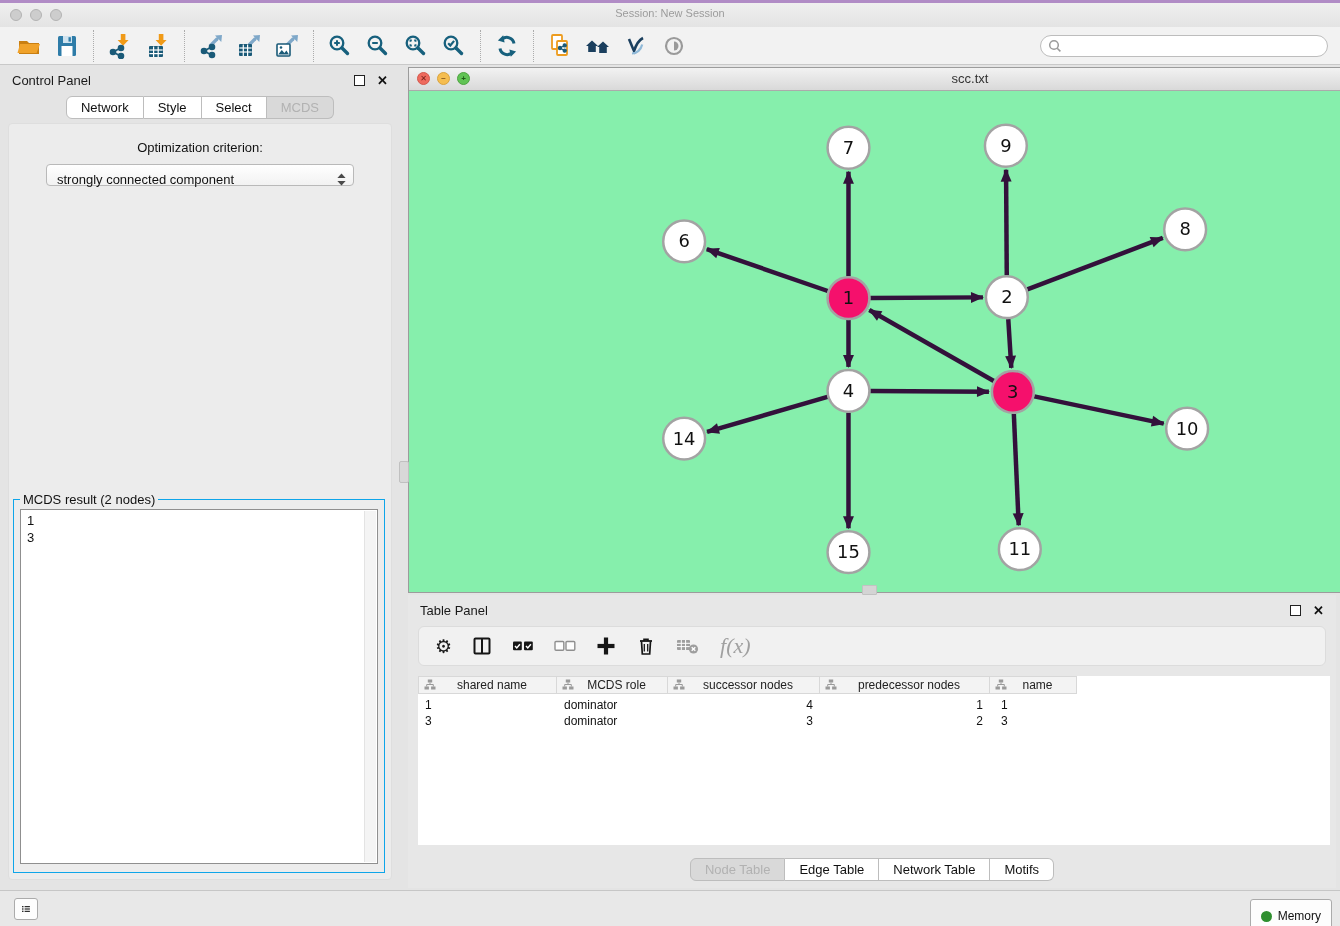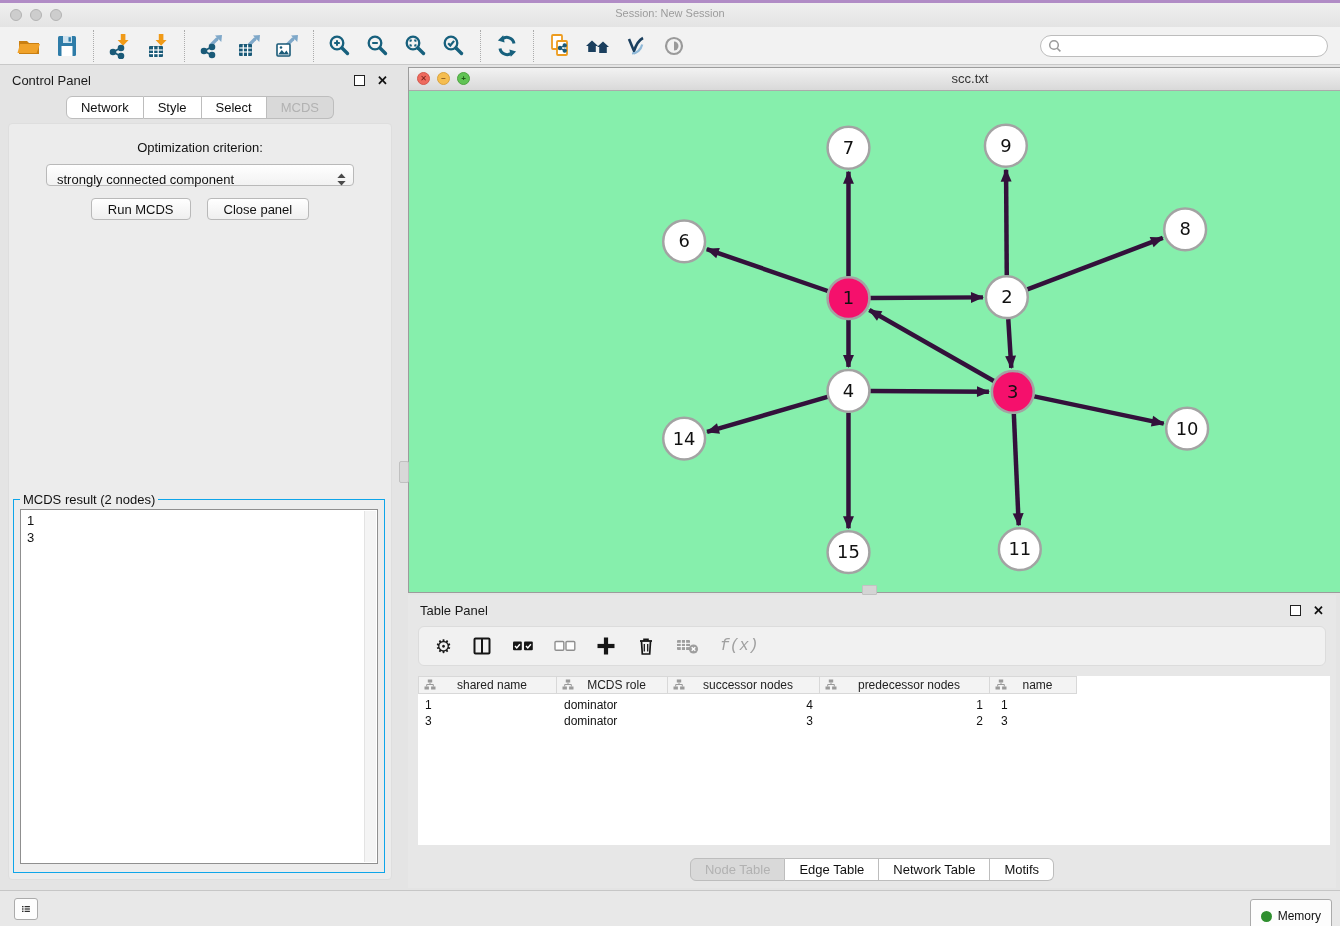--- a/index.html
+++ b/index.html
@@ -78,21 +78,21 @@
     border:1px solid #C0C0C0;border-radius:2px;}
   .hhandle{position:absolute;left:862px;top:585px;width:13px;height:8px;background:#D4D4D4;
     border:1px solid #C2C2C2;border-radius:1px;}
 
   
   .table-panel{position:absolute;left:408px;top:595px;width:928px;height:293px;background:#E7E7E7;}
   .tp-toolbar{margin:4px 10px 0 10px;height:40px;background:#F1F1F1;border:1px solid #DCDCDC;border-radius:6px;
     display:flex;align-items:center;padding-left:16px;gap:20px;box-sizing:border-box;}
   .ti{border:none;background:transparent;padding:0;display:flex;align-items:center;cursor:pointer;}
   .gear-glyph{font-size:19px;color:#1B1B1B;line-height:1;font-family:"DejaVu Sans",sans-serif;}
-  .fx-glyph{font-size:16px;color:#A0A0A0;font-style:italic;font-family:Liberation Mono, monospace;}
+  .fx-glyph{font-size:22px;color:#A0A0A0;font-style:italic;font-family:Liberation Serif, serif;}
   .tbl{position:absolute;left:10px;right:6px;top:81px;height:169px;background:#fff;overflow:hidden;}
   .tbl-head{display:flex;height:18px;}
   .th{display:flex;align-items:center;background:#F3F3F3;border-right:1px solid #D8D8D8;
      border-top:1px solid #D8D8D8;border-bottom:1px solid #D8D8D8;box-sizing:border-box;padding-left:5px;cursor:pointer;}
   .th:first-child{border-left:1px solid #D8D8D8;}
   .th-lb{flex:1;text-align:center;font-size:12px;color:#222;padding-right:8px;white-space:nowrap;}
   .th-fill{flex:1;background:#fff;}
   .tr{display:flex;height:16px;align-items:center;cursor:default;}
   .tbl-body{padding-top:3px;}
   .td{font-size:12px;color:#111;box-sizing:border-box;white-space:nowrap;}
@@ -301,24 +301,20 @@
         <span class="seg active">MCDS</span>
       </div>
     <div class="cp-content">
       <div class="opt-label">Optimization criterion:</div>
       <div class="dropdown">
         <span class="dval">strongly connected component</span>
         <svg width="11" height="15" viewBox="0 0 11 15">
           <polygon points="5.5,1.5 9.6,6 1.4,6" fill="#4A4A4A"></polygon>
           <polygon points="1.4,9 9.6,9 5.5,13.5" fill="#4A4A4A"></polygon>
         </svg>
-      </div>
-      <div class="btn-row">
-        <button class="pbtn">Run MCDS</button>
-        <button class="pbtn">Close panel</button>
       </div>
       <fieldset class="result-fs">
         <legend>MCDS result (2 nodes)</legend>
         <div class="result-box" id="result-box">
           <div class="vtrack"></div>
         <div class="result-line">1</div>
             <div class="result-line">3</div>
           </div>
       </fieldset>
     </div>

